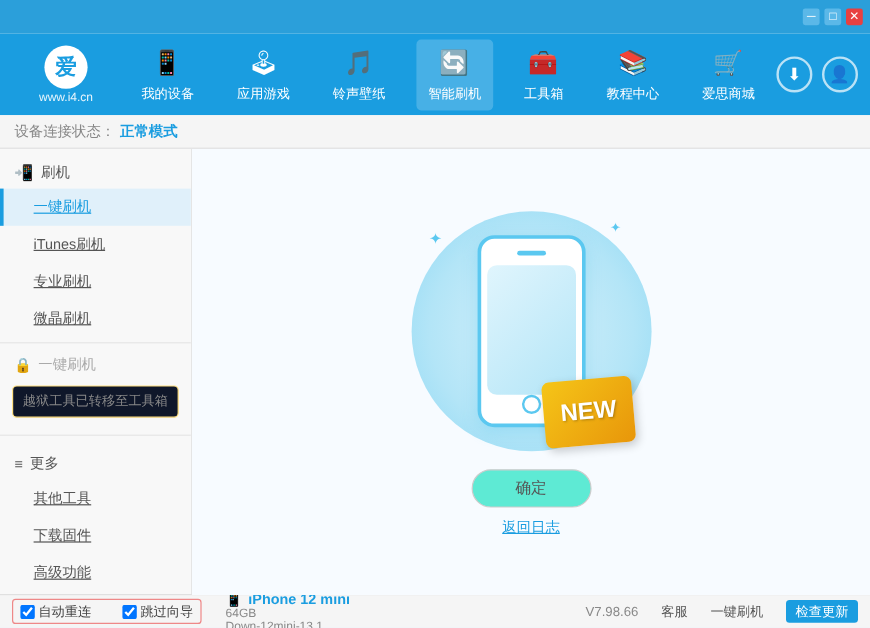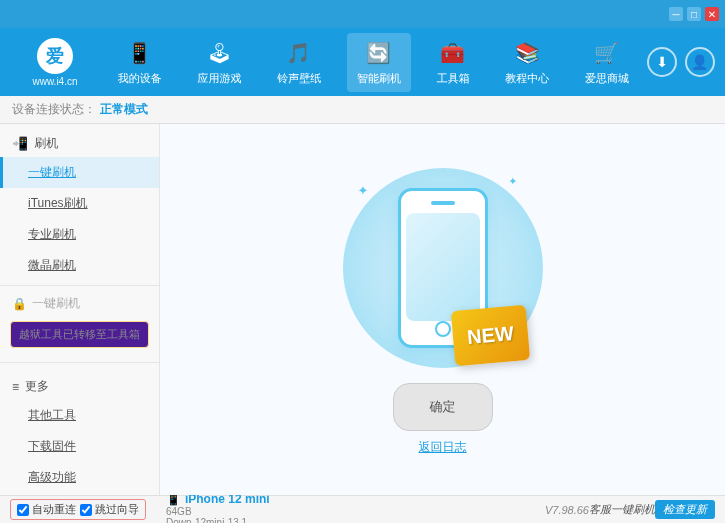--- a/index.html
+++ b/index.html
@@ -182,21 +182,21 @@
     .sidebar-more-header {
       display: flex;
       align-items: center;
       padding: 5px 12px;
       font-size: 12px;
       color: #555;
       gap: 6px;
     }
     .sidebar-note {
       margin: 4px 10px;
-      background: #4c1d95;
+      background: #0f172a;
       border: 1px solid #ffe082;
       border-radius: 4px;
       padding: 5px 8px;
       font-size: 11px;
       color: #888;
       line-height: 1.4;
     }
     .sidebar-locked {
       display: flex;
       align-items: center;
@@ -238,22 +238,22 @@
 
     
     .success-msg {
       font-size: 16px;
       color: #333;
       margin-bottom: 16px;
       font-weight: 500;
     }
     .confirm-btn {
       width: 100px;
-      height: 48px;
-      background: #e5e5e5;
+      height: 32px;
+      background: #5eead4;
       border: 1px solid #ccc;
       border-radius: 16px;
       display: flex;
       align-items: center;
       justify-content: center;
       cursor: pointer;
       font-size: 13px;
       color: #555;
       margin-bottom: 8px;
     }
@@ -270,21 +270,21 @@
       background: #f5f5f5;
       border-top: 1px solid #e0e0e0;
       display: flex;
       align-items: center;
       padding: 0 10px;
       gap: 12px;
     }
     .bottom-checkbox-area {
       display: flex;
       align-items: center;
-      gap: 4px;
+      gap: 26px;
       border: 1px solid #e88;
       padding: 2px 6px;
       border-radius: 3px;
     }
     .checkbox-item {
       display: flex;
       align-items: center;
       gap: 3px;
       font-size: 11px;
       color: #444;
@@ -307,24 +307,23 @@
       gap: 4px;
     }
     .device-detail {
       font-size: 10px;
       color: #888;
     }
     .bottom-right {
       margin-left: auto;
       display: flex;
       align-items: center;
-      gap: 0;
+      gap: 19px;
       font-size: 11px;
       color: #888;
-      font-style: italic;
     }
     .bottom-version { color: #888; }
     .bottom-link {
       color: #555;
       cursor: pointer;
     }
     .update-btn {
       background: #1a9de0;
       color: white;
       padding: 2px 8px;

